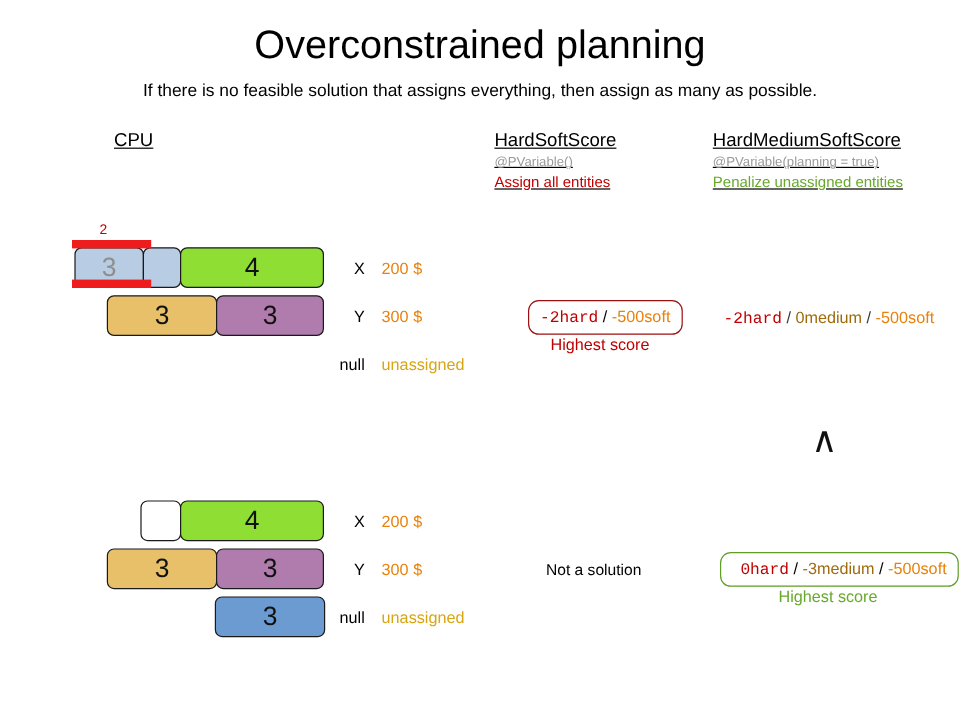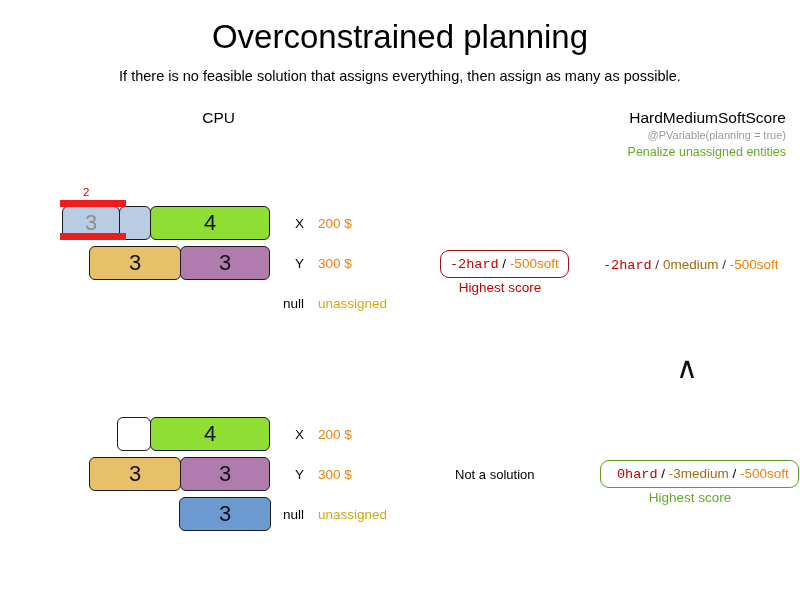--- a/index.html
+++ b/index.html
@@ -34,22 +34,23 @@
     left: 0; top: 68px;
     width: 800px;
     text-align: center;
     font-size: 14.5px;
     color: #000;
   }
 
   
   .col-head {
     position: absolute;
-    text-align: right;
+    text-align: left;
     line-height: 1.25;
+    text-decoration: underline;
   }
   .col-head .ch-title { font-size: 15.5px; color: #000; }
   .col-head .ch-ann   { font-size: 11px; color: #9a9a9a; margin-top: 2px; }
   .col-head .ch-note  { font-size: 12.5px; margin-top: 2px; }
   .note-red   { color: #c00000; }
   .note-green { color: #67a92b; }
 
   #col-cpu   { left: 95px;  top: 108px; width: 140px; }
   #col-hss   { left: 412px; top: 108px; width: 176px; }
   #col-hmss  { left: 594px; top: 108px; width: 192px; }
@@ -152,20 +153,25 @@
 
 <div class="page">
 
   <div class="title">Overconstrained planning</div>
   <div class="subtitle">If there is no feasible solution that assigns everything, then assign as many as possible.</div>
 
   <div class="col-head" id="col-cpu">
     <div class="ch-title">CPU</div>
   </div>
 
+  <div class="col-head" id="col-hss">
+    <div class="ch-title">HardSoftScore</div>
+    <div class="ch-ann">@PVariable()</div>
+    <div class="ch-note note-red">Assign all entities</div>
+  </div>
 
   <div class="col-head" id="col-hmss">
     <div class="ch-title">HardMediumSoftScore</div>
     <div class="ch-ann">@PVariable(planning = true)</div>
     <div class="ch-note note-green">Penalize unassigned entities</div>
   </div>
 
   <div>
 
     <div class="overflow-label" style="left:83px; top:186px;">2</div>

